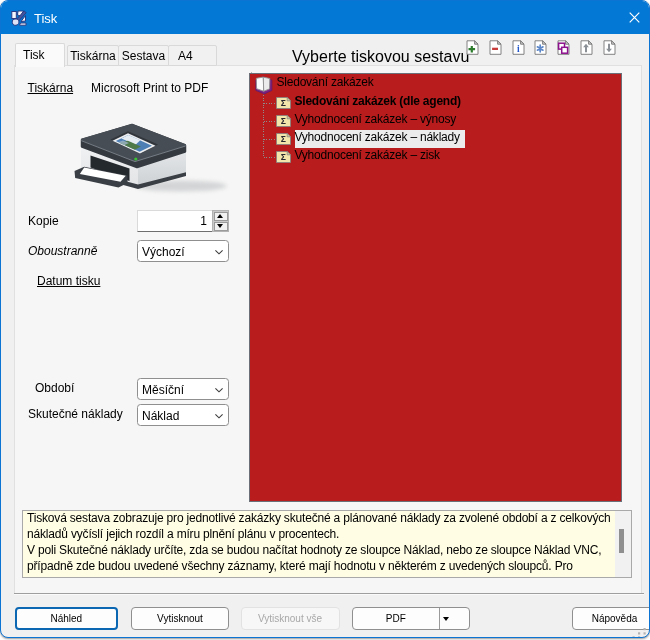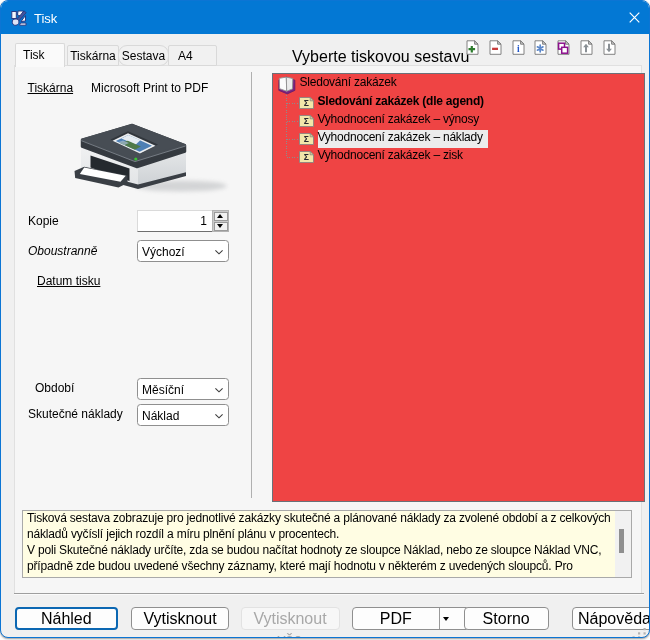--- a/index.html
+++ b/index.html
@@ -14,29 +14,29 @@
   #title { position:absolute; left:33px; top:10px; color:#fff; font-size:13px; }
   #page { position:absolute; left:13px; top:64px; width:628px; height:528px; background:#f6f6f6; border:1px solid #e0e0e0; border-bottom:none; }
   #sepline { position:absolute; left:13px; top:592px; width:630px; height:1px; background:#9e9e9e; }
   #sepline2 { position:absolute; left:13px; top:593px; width:630px; height:1px; background:#fafafa; }
   .tab { position:absolute; top:44px; height:21px; background:#f1f1f1; border:1px solid #d9d9d9; font-size:12px; text-align:center; line-height:20px; color:#000; border-radius:2px 2px 0 0;}
   #tabactive { position:absolute; left:14px; top:42px; width:50px; height:24px; background:#fafafa; border:1px solid #d9d9d9; border-bottom:none; border-radius:2px 2px 0 0; font-size:12px; text-align:left; padding-left:7px; line-height:22px; }
   #pagehdr { position:absolute; left:291px; top:47px; font-size:16px; color:#000; }
   .lbl { position:absolute; font-size:12px; color:#000; white-space:nowrap; }
   .ctl { position:absolute; left:136px; width:92px; height:22px; background:#fff; border:1px solid #8f8f8f; border-radius:3.5px; font-size:12px; }
   #divider { position:absolute; left:250px; top:71px; width:1px; height:426px; background:#b0b0b0; }
-  #tree { position:absolute; left:271px; top:72px; width:373px; height:429px; background:#ef4444; border:1px solid #6b7078; }
+  #tree { position:absolute; left:248px; top:72px; width:373px; height:429px; background:#b91c1c; border:1px solid #6b7078; }
   .trow { position:absolute; font-size:12px; white-space:nowrap; color:#000; letter-spacing:-0.22px; }
   .vdots { background-image:repeating-linear-gradient(to bottom,#8c8c8c 0 1px,transparent 1px 2.4px); width:1px; position:absolute; }
   .hdots { background-image:repeating-linear-gradient(to right,#8c8c8c 0 1px,transparent 1px 2.4px); height:1px; position:absolute; }
   #yellow { position:absolute; left:21px; top:509px; width:610px; height:68px; background:#fffde3; border:1px solid #a9a9a9; font-size:12px; line-height:16px; color:#000; }
   #ytext { position:absolute; left:4px; top:-1px; letter-spacing:-0.18px; }
   #ysb { position:absolute; right:0; top:0; width:16px; height:66px; background:#f1f1f1; }
   #ythumb { position:absolute; left:4px; top:18px; width:5px; height:24px; background:#8f8f8f; }
-  .btn { position:absolute; top:606px; height:23px; background:#fdfdfd; border:1px solid #8f8f8f; border-radius:4px; font-size:16px; text-align:center; line-height:21px; color:#000; }
+  .btn { position:absolute; top:606px; height:23px; background:#fdfdfd; border:1px solid #8f8f8f; border-radius:4px; font-size:10px; text-align:center; line-height:21px; color:#000; }
   .icobtn { position:absolute; top:39px; width:13px; height:15px; }
   .sigico { position:absolute; width:15px; height:12px; }
 </style>
 </head>
 <body>
 <div id="win">
   <div id="titlebar"></div>
   <svg class="abs" style="left:10px;top:9px" width="16" height="16" viewBox="0 0 16 16">
     <rect x="0.8" y="1.5" width="4.5" height="7" fill="#f4f6fc" stroke="#2a3c85" stroke-width="1"></rect>
     <path d="M7,1 L12.5,1 L9.5,6 L6.5,5 Z" fill="#f4f6fc" stroke="#2a3c85" stroke-width="1"></path>
@@ -46,21 +46,21 @@
     <path d="M9.5,13 L15,13 L15,15.2 L8.5,15.2 Z" fill="#f4f6fc" stroke="#2a3c85" stroke-width="1"></path>
   </svg>
   <div id="title">Tisk</div>
   <svg class="abs" style="left:628px;top:11px" width="11" height="11" viewBox="0 0 11 11">
     <path d="M0.7,0.7 L10.3,10.3 M10.3,0.7 L0.7,10.3" stroke="#fff" stroke-width="1.2"></path>
   </svg>
 
   <div id="page"></div>
 
   <div class="tab" style="left:66px; width:52px;">Tiskárna</div>
-  <div class="tab" style="left:117px; width:51px;border-radius:9px;">Sestava</div>
+  <div class="tab" style="left:117px; width:51px;">Sestava</div>
   <div class="tab" style="left:167px; width:49px; text-align:left; padding-left:9px;">A4</div>
   <div id="tabactive">Tisk</div>
   <div id="pagehdr">Vyberte tiskovou sestavu</div>
 
   <svg class="icobtn" style="left:465px" viewBox="0 0 13 15">
     <path d="M1,0.8 H8.6 L12,4.2 V14.3 H1 Z" fill="#fff" stroke="#757575" stroke-width="0.9"></path>
     <path d="M8.6,0.8 V4.2 H12 Z" fill="#cfcfcf" stroke="#757575" stroke-width="0.9"></path>
     <path d="M4.7,5.9 h2.2 v2.2 h2.2 v2.2 H6.9 v2.2 H4.7 v-2.2 H2.5 V8.1 h2.2 Z" fill="#2d7c2d"></path>
   </svg>
   <svg class="icobtn" style="left:487.8px" viewBox="0 0 13 15">
@@ -233,21 +233,20 @@
   <div id="sepline2"></div>
 
   <div class="btn" style="left:13.8px; width:103px; border:2px solid #0b67b2; line-height:19px;">Náhled</div>
   <div class="btn" style="left:130px; width:98px;">Vytisknout</div>
   <div class="btn" style="left:239.5px; width:99px; background:#f7f7f7; border-color:#e2e2e2; color:#a8a8a8;">Vytisknout vše</div>
   <div class="btn" style="left:351.3px; width:118px;">
     <div style="position:absolute; left:0; top:0; width:85px;">PDF</div>
     <div style="position:absolute; left:85.5px; top:0; width:1px; height:21px; background:#9a9a9a;"></div>
     <div style="position:absolute; left:90px; top:9px; width:0; height:0; border-left:3.5px solid transparent; border-right:3.5px solid transparent; border-top:4.5px solid #000;"></div>
   </div>
-  <div class="btn" style="left:462.7px; width:85px;">Storno</div>
   <div class="btn" style="left:571px; width:85px;">Nápověda</div>
 
   <svg class="abs" style="left:629px; top:625.5px;" width="17" height="12" viewBox="0 0 17 12">
     <g fill="#b3b3b3">
       <rect x="13.5" y="1" width="2.2" height="2.2"></rect>
       <rect x="8" y="5.3" width="2.2" height="2.2"></rect>
         <rect x="13.5" y="5.3" width="2.2" height="2.2"></rect>
       <rect x="2.5" y="9.3" width="2.2" height="2.2"></rect>
         <rect x="8" y="9.3" width="2.2" height="2.2"></rect>
         <rect x="13.5" y="9.3" width="2.2" height="2.2"></rect>

